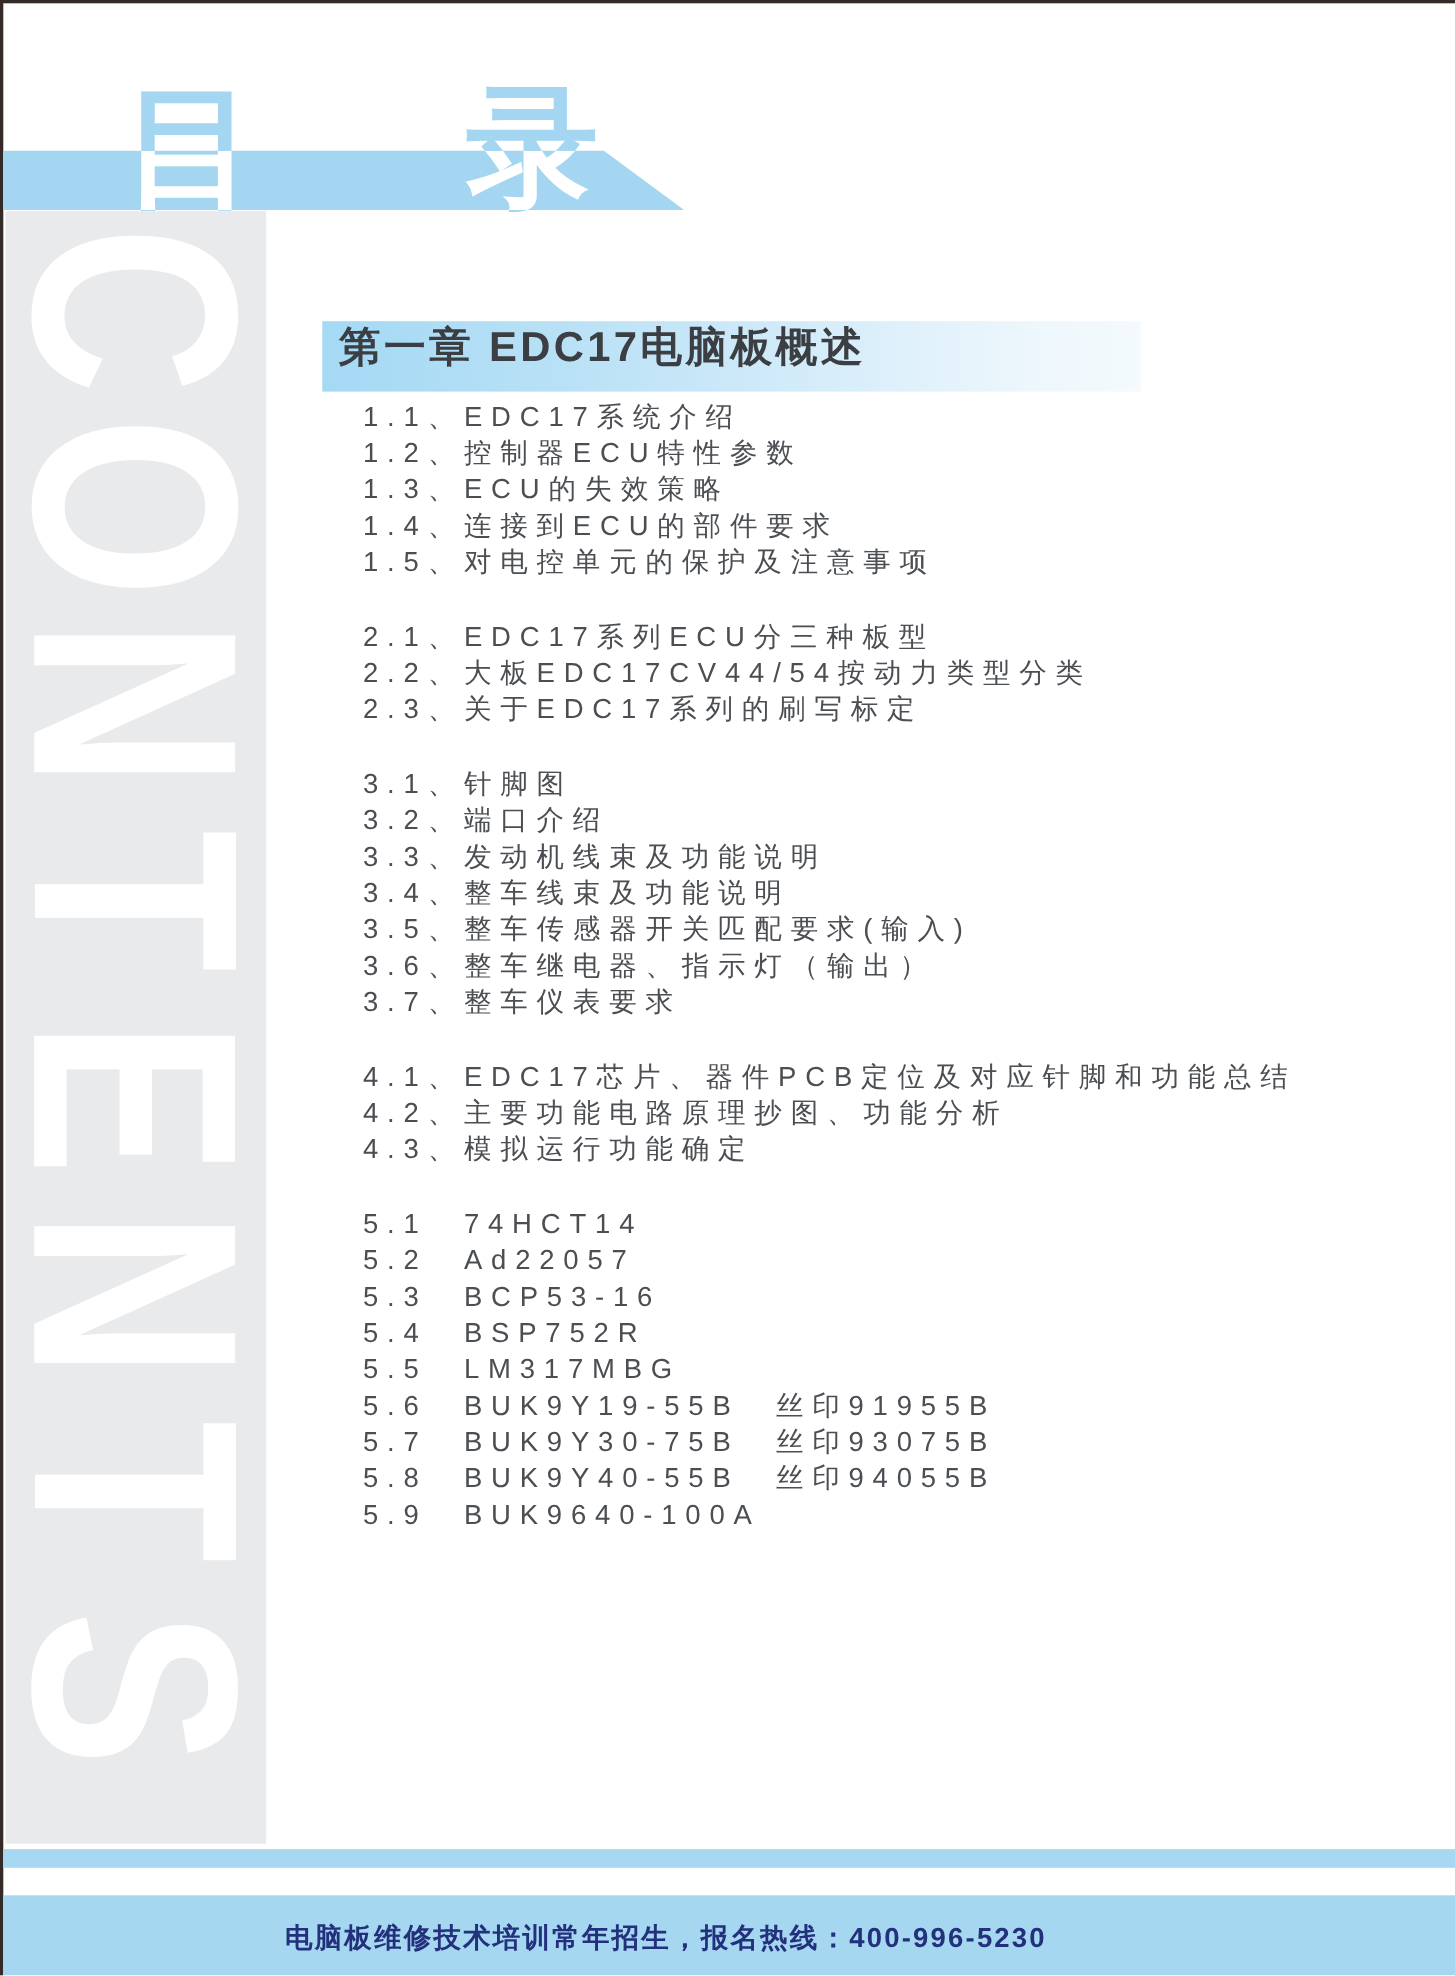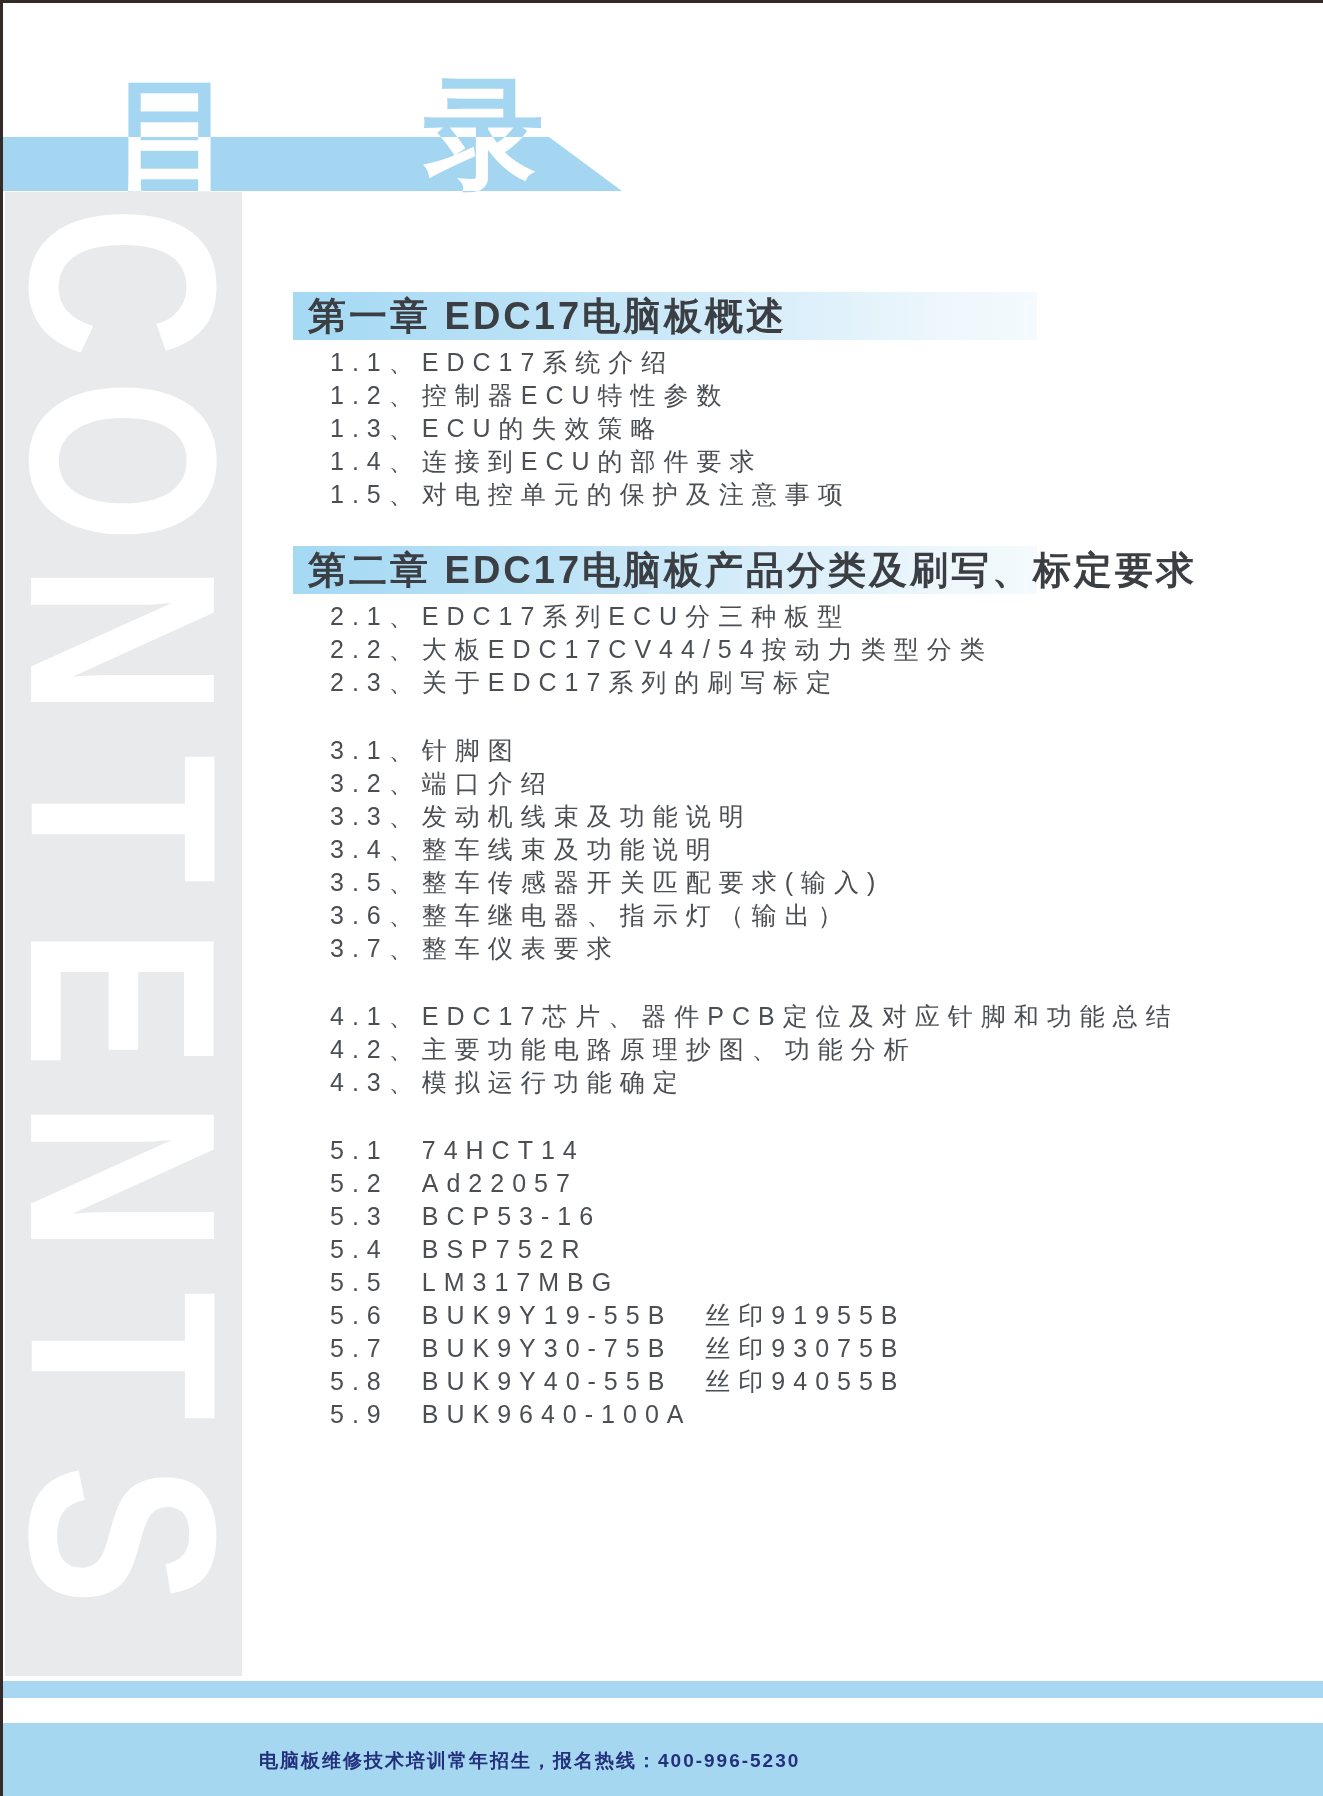--- a/index.html
+++ b/index.html
@@ -36,21 +36,21 @@
     font-weight:800;
     color:#ffffff;
     transform:scale(1.77,1.41) rotate(90deg);
   }
   
   .main{position:absolute;left:290px;top:289px;width:1033px;}
   .chapter{margin-top:35px;}
   .chapter:first-child{margin-top:0;}
   .chapter-band{
     position:relative;
-    height:48px;width:744px;
+    height:64px;width:744px;
     background:linear-gradient(90deg,#a4d9f4 0%,#b9e1f6 30%,#d9eefa 65%,#eef7fc 88%,#f4fafd 100%);
   }
   .chapter-title{
     position:absolute;left:15px;top:0;
     line-height:48px;white-space:nowrap;
     font-size:38px;font-weight:bold;
     letter-spacing:3px;
     color:#3b3e42;
   }
   .items{margin-top:6px;}
@@ -70,21 +70,21 @@
     background:#a8d8f1;
   }
   .footer-band{
     position:absolute;left:-3px;top:1720px;
     width:1323px;height:76px;
     background:#a6d7f1;
     display:flex;align-items:center;
   }
   .footer-text{
     padding-left:259px;
-    font-size:19px;font-weight:bold;
+    font-size:25px;font-weight:bold;
     letter-spacing:2px;
     color:#23307c;
     white-space:nowrap;
   }
 </style>
 </head>
 <body>
 
 <div class="page">
 
@@ -139,23 +139,20 @@
       <div class="items">
         <div class="item">1.1、EDC17系统介绍</div>
         <div class="item">1.2、控制器ECU特性参数</div>
         <div class="item">1.3、ECU的失效策略</div>
         <div class="item">1.4、连接到ECU的部件要求</div>
         <div class="item">1.5、对电控单元的保护及注意事项</div>
       </div>
     </section>
 
     <section class="chapter">
-      <div class="chapter-band">
-        <div class="chapter-title">第二章 EDC17电脑板产品分类及刷写、标定要求</div>
-      </div>
       <div class="items">
         <div class="item">2.1、EDC17系列ECU分三种板型</div>
         <div class="item">2.2、大板EDC17CV44/54按动力类型分类</div>
         <div class="item">2.3、关于EDC17系列的刷写标定</div>
       </div>
     </section>
 
     <section class="chapter">
       <div class="items">
         <div class="item">3.1、针脚图</div>

